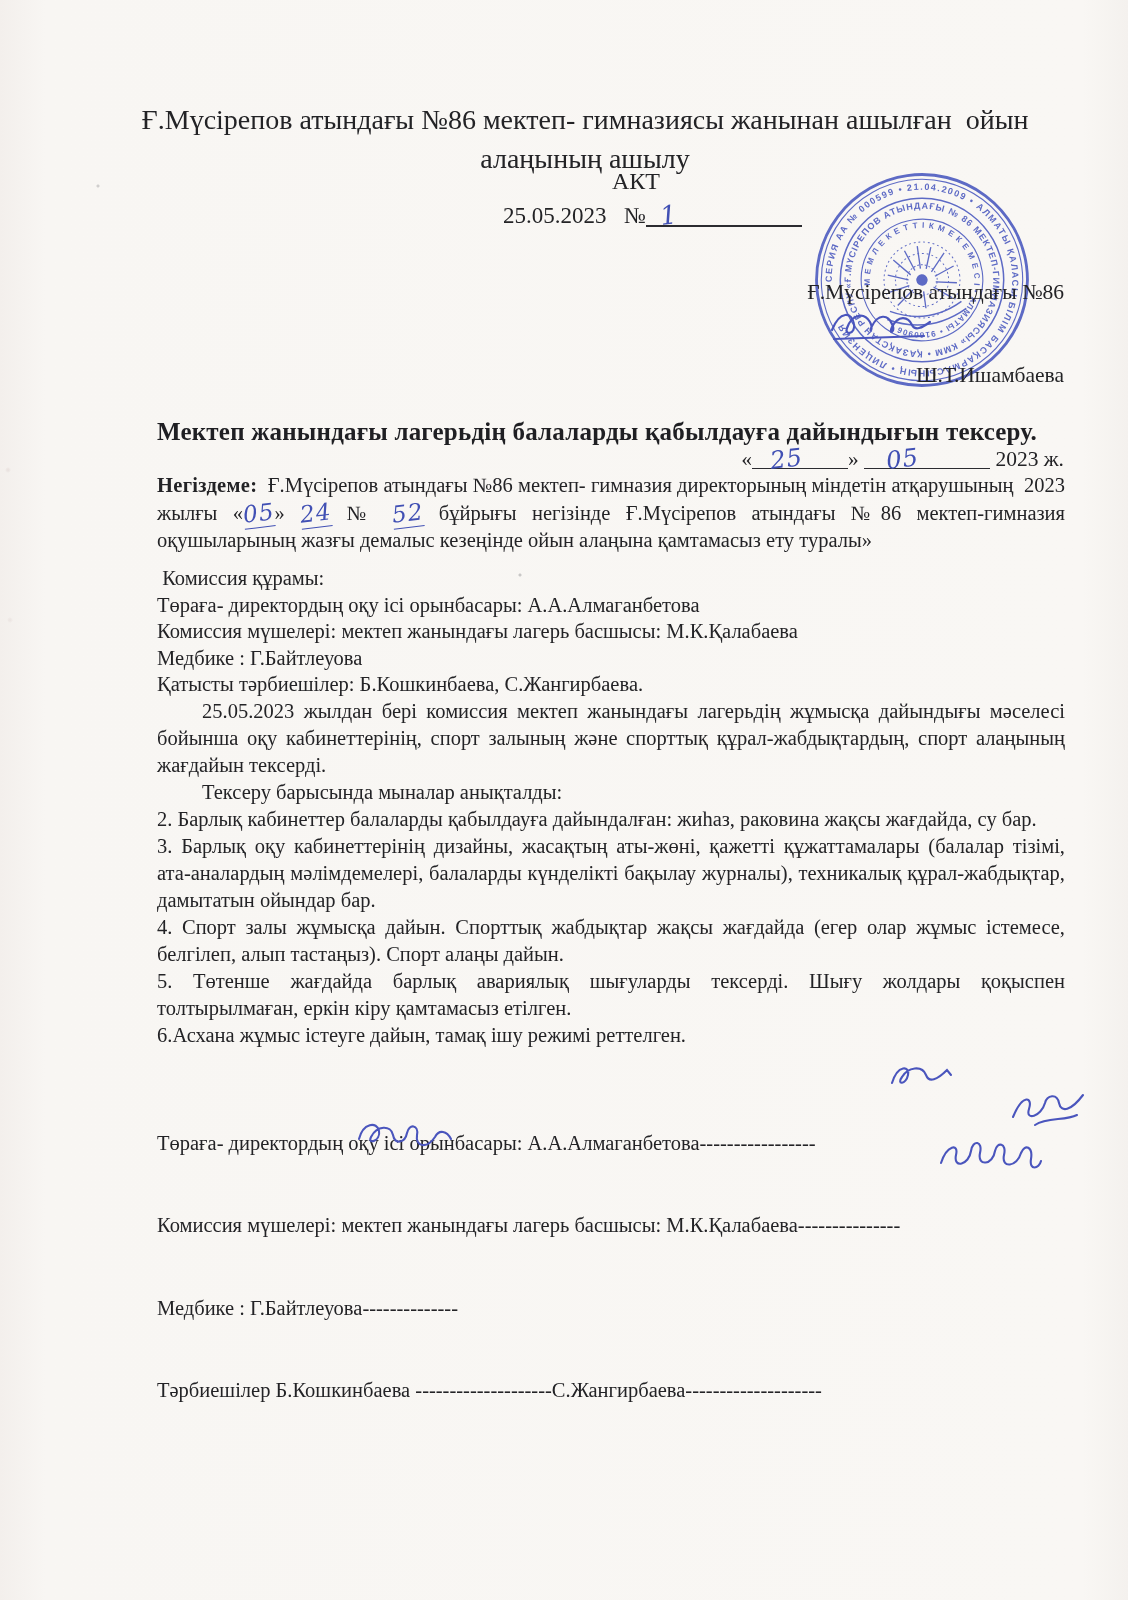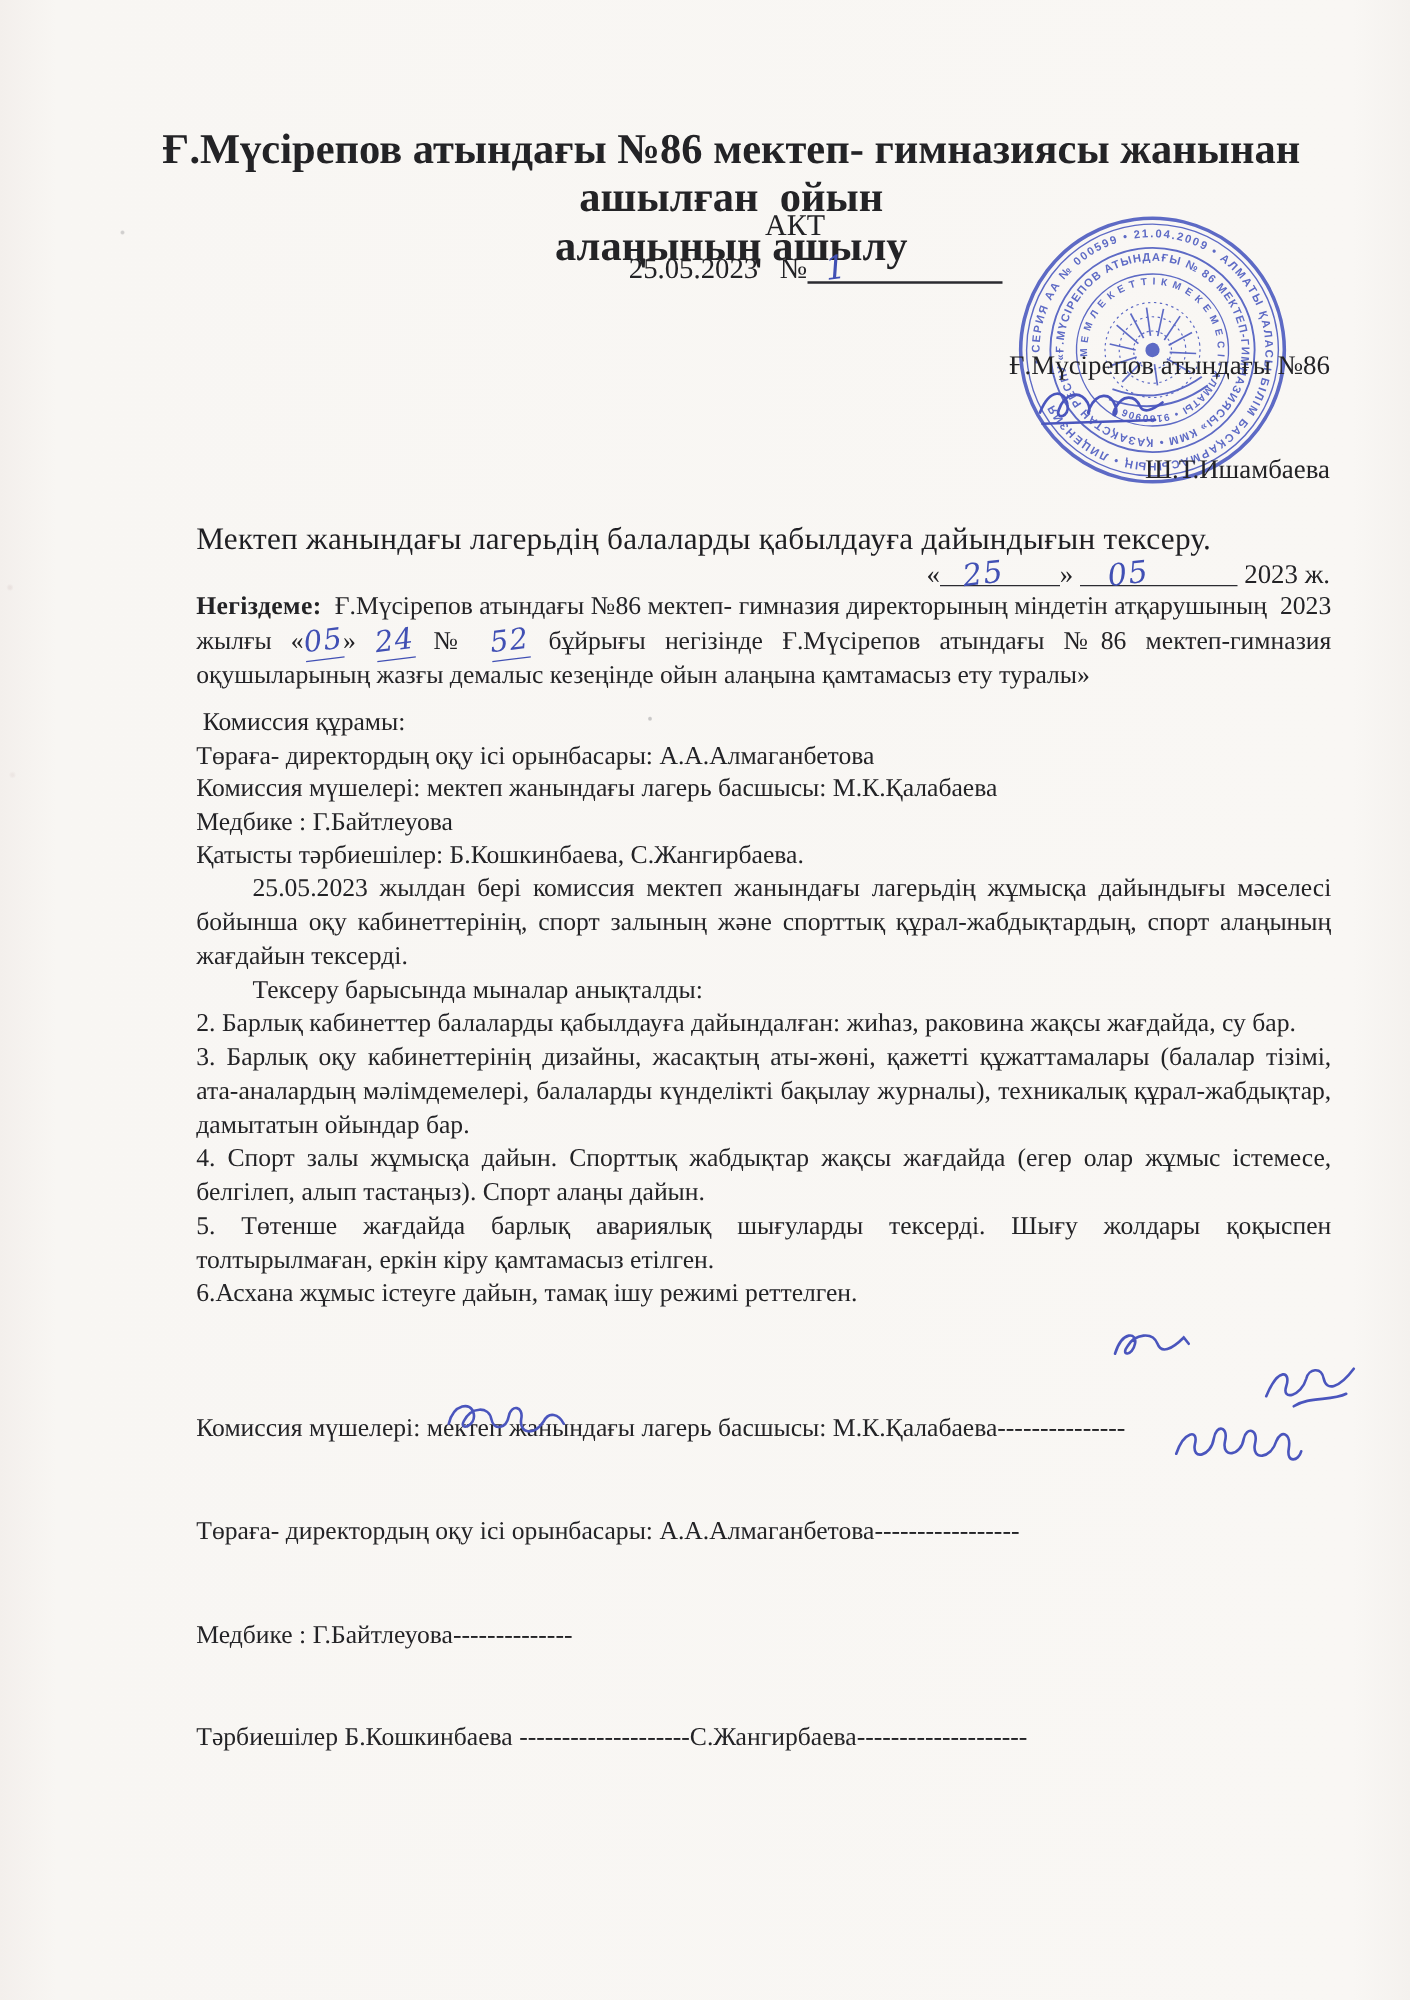--- a/index.html
+++ b/index.html
@@ -15,21 +15,21 @@
     position:absolute;inset:0;
     background:
       radial-gradient(circle at 8px 470px, rgba(150,110,110,0.10) 1px, transparent 3px),
       radial-gradient(circle at 10px 620px, rgba(150,110,110,0.08) 1px, transparent 3px),
       radial-gradient(circle at 98px 186px, rgba(90,90,95,0.25) 1px, transparent 2px),
       radial-gradient(circle at 520px 575px, rgba(90,90,95,0.30) 1px, transparent 2px),
       linear-gradient(90deg, #f3efec 0%, #f8f6f3 4%, #f9f7f4 96%, #f4f1ee 100%);
   }
   
   .title-block{position:absolute;left:100px;top:100px;width:970px;text-align:center;}
-  .title-line{font-size:34px;line-height:39px;white-space:pre-wrap;font-weight:bold;}
+  .title-line{font-size:28px;line-height:39px;white-space:pre-wrap;}
   .doc-type{position:absolute;left:612px;top:168px;font-size:24px;text-align:center;}
   .doc-number{position:absolute;left:503px;top:199px;font-size:23px;white-space:pre-wrap;}
   .uline{display:inline-block;border-bottom:2px solid #2b2b30;text-align:left;vertical-align:baseline;}
   .u-num{width:142px;padding-left:14px;height:26px;}
   .u-day{width:78px;padding-left:18px;height:24px;}
   .u-month{width:104px;padding-left:22px;height:24px;}
   .u-thin{border-bottom-width:1.5px;}
   .hw{
     font-family:"DejaVu Serif",serif;font-style:italic;
     color:#4150b4;display:inline-block;
@@ -42,21 +42,21 @@
   
   .approval{
     position:absolute;right:64px;top:224px;width:560px;
     text-align:right;font-size:21.5px;line-height:27.5px;z-index:2;white-space:pre-wrap;
   }
   .approval .sig-gap{display:inline-block;width:46px;}
   .sig-svg{position:absolute;z-index:3;}
   
   .heading{
     position:absolute;left:157px;top:418px;width:908px;
-    font-size:25px;font-weight:400;letter-spacing:.2px;color:#1f1f23;z-index:2;
+    font-size:25px;font-weight:700;letter-spacing:.2px;color:#1f1f23;z-index:2;
   }
   
   .doc-body{
     position:absolute;left:157px;top:472px;width:908px;
     font-size:20.5px;line-height:27px;z-index:2;
   }
   .doc-body p{margin:0;white-space:pre-wrap;}
   .just{text-align:justify;}
   .negizdeme b{letter-spacing:.3px;}
   .commission{margin-top:11px;line-height:26.5px;}
@@ -150,22 +150,22 @@
     <p class="findings-header">Тексеру барысында мыналар анықталды:</p>
 
     <p class="just">2. Барлық кабинеттер балаларды қабылдауға дайындалған: жиһаз, раковина жақсы жағдайда, су бар.</p>
     <p class="just">3. Барлық оқу кабинеттерінің дизайны, жасақтың аты-жөні, қажетті құжаттамалары (балалар тізімі, ата-аналардың мәлімдемелері, балаларды күнделікті бақылау журналы), техникалық құрал-жабдықтар, дамытатын ойындар бар.</p>
     <p class="just">4. Спорт залы жұмысқа дайын. Спорттық жабдықтар жақсы жағдайда (егер олар жұмыс істемесе, белгілеп, алып тастаңыз). Спорт алаңы дайын.</p>
     <p class="just">5. Төтенше жағдайда барлық авариялық шығуларды тексерді. Шығу жолдары қоқыспен толтырылмаған, еркін кіру қамтамасыз етілген.</p>
     <p class="just">6.Асхана жұмыс істеуге дайын, тамақ ішу режимі реттелген.</p>
 
 
     <div class="sig-block">
+      <p class="sig-line">Төраға- директордың оқу ісі орынбасары: А.А.Алмаганбетова-----------------</p>
       <p class="sig-line">Комиссия мүшелері: мектеп жанындағы лагерь басшысы: М.К.Қалабаева---------------</p>
-      <p class="sig-line">Төраға- директордың оқу ісі орынбасары: А.А.Алмаганбетова-----------------</p>
       <p class="sig-line">Медбике : Г.Байтлеуова--------------</p>
       <p class="sig-line"><span>Тәрбиешілер Б.Кошкинбаева --------------------</span><span>С.Жангирбаева--------------------</span></p>
 
       <svg class="sig-svg" style="left:730px;top:-16px" width="70" height="34" viewBox="0 0 70 34">
         <path d="M5,24 C11,5 23,7 21,16 C19,26 9,26 15,18 C21,8 35,6 39,16 C42,24 50,21 60,11 L64,16" fill="none" stroke="#4a55bd" stroke-width="2.1" stroke-linecap="round"></path>
       </svg>
       <svg class="sig-svg" style="left:848px;top:12px" width="86" height="42" viewBox="0 0 86 42">
         <g fill="none" stroke="#4a55bd" stroke-width="2.1" stroke-linecap="round">
           <path d="M8,30 C18,6 28,10 24,22 C20,34 36,30 40,16 C42,8 52,6 54,16 C56,26 66,24 78,8"></path>
           <path d="M30,38 C42,30 60,34 72,28"></path>

